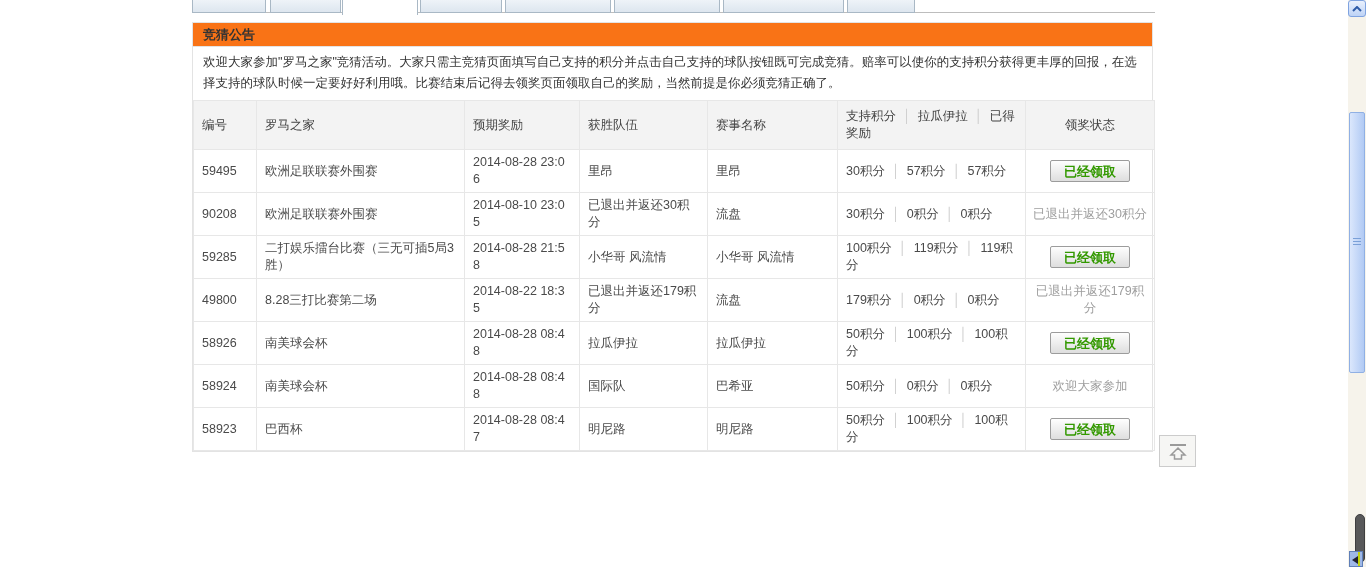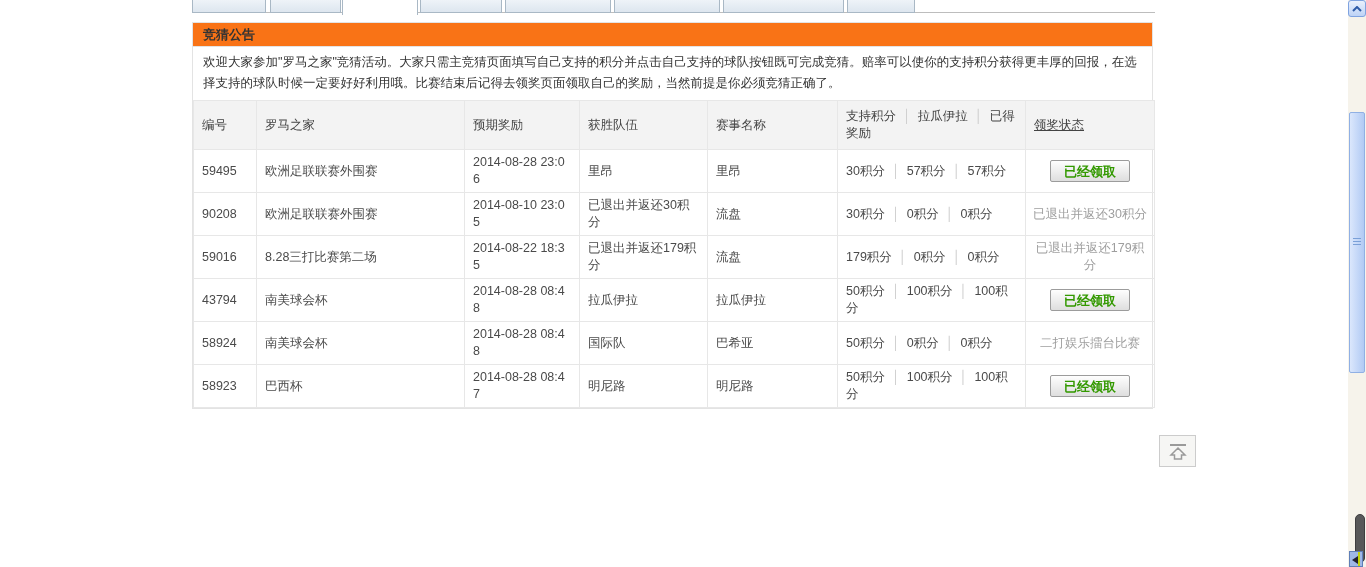--- a/index.html
+++ b/index.html
@@ -18,21 +18,21 @@
            border:1px solid #e3e3e3; }
   .panel-title { height:24px; line-height:23px; background:#f97316; border-bottom:1px solid #e3e3e3;
                  padding-left:10px; font-size:13px; font-weight:bold; color:#333; }
   .panel-desc { padding:5px 10px 6px 10px; font-size:12.5px; line-height:21px; color:#333; }
 
   
   table { width:100%; border-collapse:collapse; table-layout:fixed; font-size:12.5px; }
   th, td { border:1px solid #e7e7e7; }
   th { background:#f3f3f3; font-weight:normal; color:#444; text-align:left;
        padding:7px 8px; line-height:17px; }
-  th.center { text-align:left;text-decoration:underline; }
+  th.center { text-align:center; }
   td { padding:4px 8px; line-height:17px; color:#4a4a4a; vertical-align:middle;
        word-break:break-all; }
   td.c-status { text-align:center; padding:3px 4px; }
   .sep { color:#ccc; margin:0 7px; }
   .status-text { color:#9e9e9e; }
   .claim-btn { display:inline-block; padding:2px 13px; height:22px;
                background:linear-gradient(#fefefe,#dedede);
                border:1px solid #9c9c9c; border-radius:2px;
                color:#339900; font-weight:bold; font-size:13px; cursor:pointer;
                font-family:"Liberation Sans","DejaVu Sans",sans-serif; }
@@ -114,45 +114,54 @@
           <tr>
       <td class="c-id">90208</td>
       <td class="c-name">欧洲足联联赛外围赛</td>
       <td class="c-time">2014-08-10 23:05</td>
       <td class="c-bet">已退出并返还30积分</td>
       <td class="c-win">流盘</td>
       <td class="c-points"><span>30积分</span><span class="sep">│</span><span>0积分</span><span class="sep">│</span><span>0积分</span></td>
       <td class="c-status"><span class="status-text">已退出并返还30积分</span></td>
     </tr>
           <tr>
-      <td class="c-id">59016</td>
+      <td class="c-id">59285</td>
+      <td class="c-name">二打娱乐擂台比赛（三无可插5局3胜）</td>
+      <td class="c-time">2014-08-28 21:58</td>
+      <td class="c-bet">小华哥 风流情</td>
+      <td class="c-win">小华哥 风流情</td>
+      <td class="c-points"><span>100积分</span><span class="sep">│</span><span>119积分</span><span class="sep">│</span><span>119积分</span></td>
+      <td class="c-status"><button class="claim-btn">已经领取</button></td>
+    </tr>
+          <tr>
+      <td class="c-id">49800</td>
       <td class="c-name">8.28三打比赛第二场</td>
       <td class="c-time">2014-08-22 18:35</td>
       <td class="c-bet">已退出并返还179积分</td>
       <td class="c-win">流盘</td>
       <td class="c-points"><span>179积分</span><span class="sep">│</span><span>0积分</span><span class="sep">│</span><span>0积分</span></td>
       <td class="c-status"><span class="status-text">已退出并返还179积分</span></td>
     </tr>
           <tr>
-      <td class="c-id">43794</td>
+      <td class="c-id">58926</td>
       <td class="c-name">南美球会杯</td>
       <td class="c-time">2014-08-28 08:48</td>
       <td class="c-bet">拉瓜伊拉</td>
       <td class="c-win">拉瓜伊拉</td>
       <td class="c-points"><span>50积分</span><span class="sep">│</span><span>100积分</span><span class="sep">│</span><span>100积分</span></td>
       <td class="c-status"><button class="claim-btn">已经领取</button></td>
     </tr>
           <tr>
       <td class="c-id">58924</td>
       <td class="c-name">南美球会杯</td>
       <td class="c-time">2014-08-28 08:48</td>
       <td class="c-bet">国际队</td>
       <td class="c-win">巴希亚</td>
       <td class="c-points"><span>50积分</span><span class="sep">│</span><span>0积分</span><span class="sep">│</span><span>0积分</span></td>
-      <td class="c-status"><span class="status-text">二打娱乐擂台比赛</span></td>
+      <td class="c-status"><span class="status-text">欢迎大家参加</span></td>
     </tr>
           <tr>
       <td class="c-id">58923</td>
       <td class="c-name">巴西杯</td>
       <td class="c-time">2014-08-28 08:47</td>
       <td class="c-bet">明尼路</td>
       <td class="c-win">明尼路</td>
       <td class="c-points"><span>50积分</span><span class="sep">│</span><span>100积分</span><span class="sep">│</span><span>100积分</span></td>
       <td class="c-status"><button class="claim-btn">已经领取</button></td>
     </tr>

